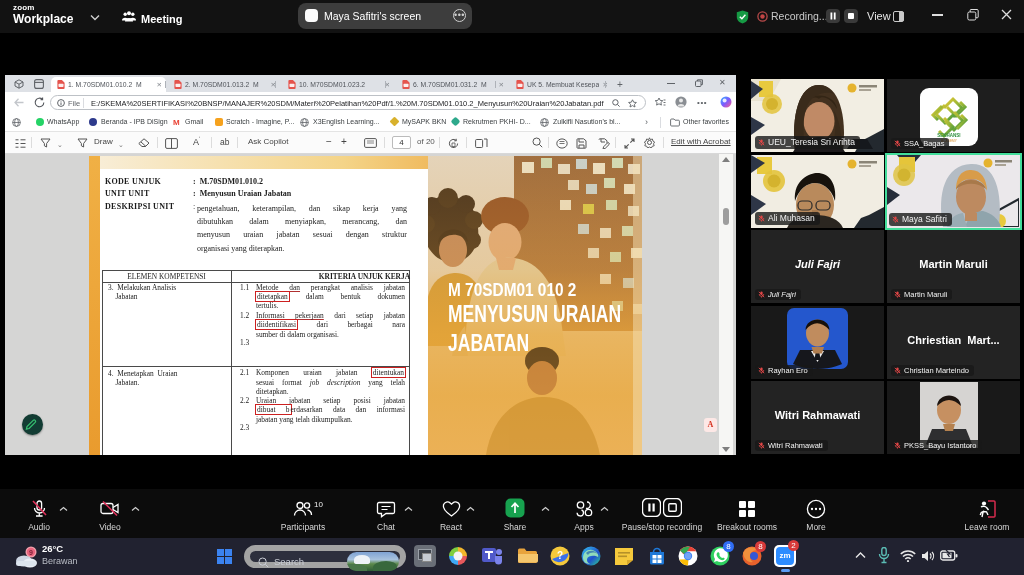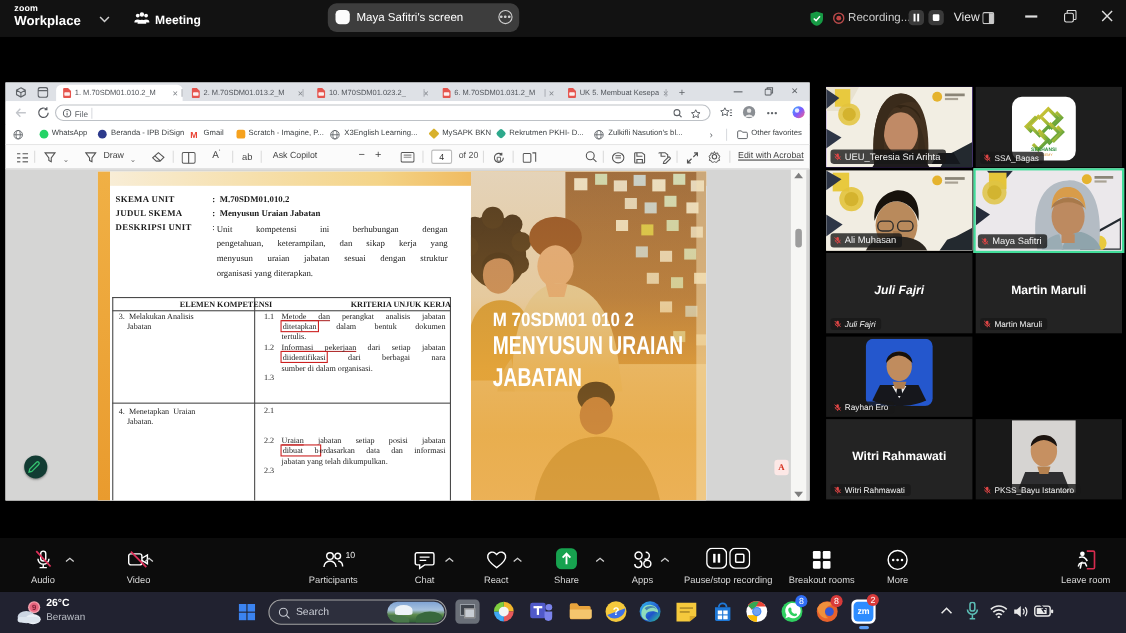--- a/index.html
+++ b/index.html
@@ -193,20 +193,21 @@
       <svg class="abs" style="left:29px;top:5px" width="11" height="11" viewBox="0 0 11 11" fill="none" stroke="#55585e" stroke-width="1.1">
           <path d="M9.8 5.5 a4.3 4.3 0 1 1 -1.3 -3.1 M8.6 0.6 V2.6 H6.6"></path>
         </svg>
       <div id="addrpill">
         <svg class="abs" style="left:6px;top:3.2px" width="8" height="8" viewBox="0 0 8 8" fill="none" stroke="#5f6368">
             <circle cx="4" cy="4" r="3.4"></circle>
             <path d="M4 3.4 V6 M4 2 V2.6"></path>
           </svg>
         <div class="abs" style="left:17px;top:3px;font-size:7.5px;color:#5f6368;">File</div>
         <div class="abs" style="left:32px;top:2px;width:1px;height:10px;background:#dadce0;"></div>
+        <div class="atx">E:/SKEMA%20SERTIFIKASI%20BNSP/MANAJER%20SDM/Materi%20Pelatihan%20Pdf/1.%20M.70SDM01.010.2_Menyusun%20Uraian%20Jabatan.pdf</div>
         <svg class="abs" style="right:25px;top:3.4px" width="8" height="8" viewBox="0 0 8 8" fill="none" stroke="#5f6368">
             <circle cx="3.4" cy="3.4" r="2.7"></circle>
             <path d="M5.5 5.5 L7.6 7.6"></path>
           </svg>
         <svg class="abs" style="right:8px;top:3px" width="9" height="9" viewBox="0 0 9 9" fill="none" stroke="#5f6368" stroke-width="0.9">
             <path d="M4.5 0.8 L5.7 3.2 L8.4 3.5 L6.4 5.3 L7 8 L4.5 6.6 L2 8 L2.6 5.3 L0.6 3.5 L3.3 3.2 Z"></path>
           </svg>
       </div>
       <svg class="abs" style="left:649px;top:5px" width="12" height="11" viewBox="0 0 12 11" fill="none" stroke="#5f6368" stroke-width="0.9">
           <path d="M5 1 L6.2 3.4 L8.8 3.7 L6.9 5.5 L7.4 8.1 L5 6.8 L2.6 8.1 L3.1 5.5 L1.2 3.7 L3.8 3.4 Z"></path>
@@ -337,54 +338,59 @@
           <path d="M5.5 0.8 L6.3 2.6 L8.4 2 L8.9 4 L10.6 5 L9.5 6.8 L10.2 8.8 L8.2 9.3 L7.4 11 L5.5 10 L3.6 11 L2.8 9.3 L0.8 8.8 L1.5 6.8 L0.4 5 L2.1 4 L2.6 2 L4.7 2.6 Z" stroke-width="0.9"></path>
         </svg>
       <div class="abs" style="left:658px;top:5px;width:1px;height:11px;background:#dcdcdc;"></div>
       <div class="pt" style="left:666px;text-decoration:underline;">Edit with Acrobat</div>
     </div>
     <div id="viewer">
       <div id="page">
         <div id="pageband"></div>
         <div id="pagehead"></div>
         <div id="doc">
-          <div class="abs" style="left:5px;top:8px;font-weight:700;font-size:8px;letter-spacing:.3px;">SKEMA UNIT</div>
+          <div class="abs" style="left:5px;top:8px;font-weight:700;font-size:8px;letter-spacing:.3px;">KODE UNJUK</div>
           <div class="abs" style="left:93px;top:8px;font-weight:700;font-size:8px;">:&nbsp; M.70SDM01.010.2</div>
-          <div class="abs" style="left:5px;top:20.6px;font-weight:700;font-size:8px;letter-spacing:.3px;">JUDUL SKEMA</div>
+          <div class="abs" style="left:5px;top:20.6px;font-weight:700;font-size:8px;letter-spacing:.3px;">UNIT UNIT</div>
           <div class="abs" style="left:93px;top:20.6px;font-weight:700;font-size:8px;">:&nbsp; Menyusun Uraian Jabatan</div>
           <div class="abs" style="left:5px;top:33.2px;font-weight:700;font-size:8px;letter-spacing:.3px;">DESKRIPSI UNIT</div>
           <div class="abs" style="left:93px;top:33.2px;font-size:8px;">:</div>
           <div class="abs" style="left:97px;top:33.2px;width:210px;font-size:8px;line-height:13.3px;">
-            <div class="jl">Unit kompetensi ini berhubungan dengan</div>
             <div class="jl">pengetahuan, keterampilan, dan sikap kerja yang</div>
+            <div class="jl">dibutuhkan dalam menyiapkan, merancang, dan</div>
             <div class="jl">menyusun uraian jabatan sesuai dengan struktur</div>
             <div>organisasi yang diterapkan.</div>
           </div>
           <div class="abs" style="left:2px;top:101px;width:308px;height:185px;border:1px solid #4a4a4a;border-bottom:none;"></div>
           <div class="abs" style="left:131px;top:101px;width:1px;height:185px;background:#4a4a4a;"></div>
           <div class="abs" style="left:2px;top:113.5px;width:308px;height:1px;background:#4a4a4a;"></div>
           <div class="abs" style="left:2px;top:197.5px;width:308px;height:1px;background:#4a4a4a;"></div>
-          <div class="abs" style="left:2px;top:102px;width:129px;text-align:center;font-weight:700;font-size:7.4px;line-height:11px;margin-left:39px;">ELEMEN KOMPETENSI</div>
+          <div class="abs" style="left:2px;top:102px;width:129px;text-align:center;font-weight:400;font-size:7.4px;line-height:11px;">ELEMEN KOMPETENSI</div>
           <div class="abs" style="left:131px;top:102px;width:179px;text-align:right;font-weight:700;font-size:7.4px;line-height:11px;">KRITERIA UNJUK KERJA</div>
           <div class="abs tcell" style="left:8px;top:114.5px;width:118px;">3.&nbsp; Melakukan Analisis<br>&nbsp;&nbsp;&nbsp;&nbsp;Jabatan</div>
           <div class="abs tcell" style="left:140px;top:114.2px;">1.1</div>
           <div class="abs tcell" style="left:156px;top:114.2px;width:149px;">
             <div class="jl"><u class="ru">Metode dan</u> perangkat analisis jabatan</div>
             <div class="jl"><span class="rb">ditetapkan</span> dalam bentuk dokumen</div>
             <div>tertulis.</div>
           </div>
           <div class="abs tcell" style="left:140px;top:142.7px;">1.2</div>
           <div class="abs tcell" style="left:156px;top:142.7px;width:149px;">
             <div class="jl"><u class="ru">Informasi pekerjaan</u> dari setiap jabatan</div>
             <div class="jl"><span class="rb">diidentifikasi</span> dari berbagai nara</div>
             <div>sumber di dalam organisasi.</div>
           </div>
           <div class="abs tcell" style="left:140px;top:169.5px;">1.3</div>
           <div class="abs tcell" style="left:8px;top:200px;width:118px;">4.&nbsp; Menetapkan&nbsp; Uraian<br>&nbsp;&nbsp;&nbsp;&nbsp;Jabatan.</div>
           <div class="abs tcell" style="left:140px;top:199.9px;">2.1</div>
+          <div class="abs tcell" style="left:156px;top:199.9px;width:149px;">
+            <div class="jl">Komponen uraian jabatan <span class="rb">ditentukan</span></div>
+            <div class="jl">sesuai format <i>job description</i> yang telah</div>
+            <div>ditetapkan.</div>
+          </div>
           <div class="abs tcell" style="left:140px;top:227.7px;">2.2</div>
           <div class="abs tcell" style="left:156px;top:227.7px;width:149px;">
             <div class="jl"><u class="ru">Uraian</u> jabatan setiap posisi jabatan</div>
             <div class="jl"><span class="rb">dibuat b</span>erdasarkan data dan informasi</div>
             <div>jabatan yang telah dikumpulkan.</div>
           </div>
           <div class="abs tcell" style="left:140px;top:254px;">2.3</div>
         </div>
         <div id="photo">
           <svg width="214" height="299" viewBox="0 0 214 299">
@@ -633,20 +639,28 @@
         <path d="M24.5 39 h12.5 l-2 6.5 h-8.5 z" fill="#b07e50"></path>
         </g>
       </svg>
       <div class="nlabel"><svg class="mic" viewBox="0 0 7 7">
             <rect x="2.4" y="0.5" width="2.2" height="3.6" rx="1.1" fill="#e14646"></rect>
             <path d="M1.2 3 a2.3 2.3 0 0 0 4.6 0 M3.5 5.3 V6.6" stroke="#e14646" stroke-width="0.8" fill="none"></path>
             <path d="M0.8 0.8 L6.2 6.2" stroke="#e14646" stroke-width="0.9"></path>
           </svg>Rayhan Ero</div>
     </div>
 
+    <div class="tile" style="left:887px;top:305.5px;">
+      <div class="bigname">Chriestian&nbsp; Mart...</div>
+      <div class="nlabel"><svg class="mic" viewBox="0 0 7 7">
+            <rect x="2.4" y="0.5" width="2.2" height="3.6" rx="1.1" fill="#e14646"></rect>
+            <path d="M1.2 3 a2.3 2.3 0 0 0 4.6 0 M3.5 5.3 V6.6" stroke="#e14646" stroke-width="0.8" fill="none"></path>
+            <path d="M0.8 0.8 L6.2 6.2" stroke="#e14646" stroke-width="0.9"></path>
+          </svg>Christian Marteindo</div>
+    </div>
 
     <div class="tile" style="left:751px;top:381px;">
       <div class="bigname">Witri Rahmawati</div>
       <div class="nlabel"><svg class="mic" viewBox="0 0 7 7">
             <rect x="2.4" y="0.5" width="2.2" height="3.6" rx="1.1" fill="#e14646"></rect>
             <path d="M1.2 3 a2.3 2.3 0 0 0 4.6 0 M3.5 5.3 V6.6" stroke="#e14646" stroke-width="0.8" fill="none"></path>
             <path d="M0.8 0.8 L6.2 6.2" stroke="#e14646" stroke-width="0.9"></path>
           </svg>Witri Rahmawati</div>
     </div>
 
@@ -667,21 +681,21 @@
   </div>
   <div id="ztool">
     <div class="zt" style="left:24px;width:30px;"><svg width="20" height="20" viewBox="0 0 20 20" style="margin-top:10px">
           <rect x="8" y="2" width="4.6" height="9" rx="2.3" fill="none" stroke="#fff" stroke-width="1.3"></rect>
           <path d="M5.5 9 a5 5 0 0 0 10 0 M10.3 14 V17 M7 17 H13.6" stroke="#fff" stroke-width="1.3" fill="none"></path>
           <path d="M4 2 L17 16" stroke="#e0305a" stroke-width="1.6"></path>
         </svg><div class="lbl">Audio</div></div>
     <svg class="abs" style="left:59px;top:17px" width="9" height="6" viewBox="0 0 9 6">
         <path d="M1 4.5 L4.5 1.5 L8 4.5" stroke="#cfcfcf" stroke-width="1.2" fill="none"></path>
       </svg>
-    <div class="zt" style="left:111px;width:30px;"><svg width="22" height="20" viewBox="0 0 22 20" style="margin-top:10px">
+    <div class="zt" style="left:95px;width:30px;"><svg width="22" height="20" viewBox="0 0 22 20" style="margin-top:10px">
           <rect x="2" y="4.5" width="12" height="10" rx="2" fill="none" stroke="#fff" stroke-width="1.3"></rect>
           <path d="M14 8.5 L19 5.5 V13.5 L14 10.5" fill="none" stroke="#fff" stroke-width="1.3"></path>
           <path d="M4 2.5 L18 16.5" stroke="#e0305a" stroke-width="1.6"></path>
         </svg><div class="lbl">Video</div></div>
     <svg class="abs" style="left:131px;top:17px" width="9" height="6" viewBox="0 0 9 6">
         <path d="M1 4.5 L4.5 1.5 L8 4.5" stroke="#cfcfcf" stroke-width="1.2" fill="none"></path>
       </svg>
     <div class="zt" style="left:283px;width:40px;"><svg width="20" height="20" viewBox="0 0 20 20" style="margin-top:10px" fill="none" stroke="#fff" stroke-width="1.3">
           <circle cx="7" cy="6.5" r="3"></circle>
           <path d="M1.5 16.5 a5.5 5.5 0 0 1 11 0"></path>
@@ -757,21 +771,21 @@
       <rect x="3" y="17" width="20" height="5" rx="2.5" fill="#dde5ee"></rect>
     </svg>
     <div class="abs" style="left:42px;top:5px;color:#fff;font-size:9.5px;font-weight:700;">26°C</div>
     <div class="abs" style="left:42px;top:18px;color:#b8bcc4;font-size:9px;">Berawan</div>
     <svg class="abs" style="left:217px;top:11px" width="15" height="15" viewBox="0 0 15 15">
         <rect x="0" y="0" width="7" height="7" fill="#3b83f0"></rect>
         <rect x="8" y="0" width="7" height="7" fill="#3b83f0"></rect>
         <rect x="0" y="8" width="7" height="7" fill="#3b83f0"></rect>
         <rect x="8" y="8" width="7" height="7" fill="#3b83f0"></rect>
       </svg>
-    <div class="abs" style="left:244px;top:7px;width:162px;height:23px;background:#2d2f3d;border:1px solid #a3a3a3;border-radius:12px;">
+    <div class="abs" style="left:244px;top:7px;width:162px;height:23px;background:#2d2f3d;border:6px solid #a3a3a3;border-radius:12px;">
       <svg class="abs" style="left:8px;top:6px" width="11" height="11" viewBox="0 0 11 11" fill="none" stroke="#c9ccd4">
           <circle cx="4.6" cy="4.6" r="3.6"></circle>
           <path d="M7.4 7.4 L10.2 10.2"></path>
         </svg>
       <div class="abs" style="left:24px;top:5px;color:#c9ccd4;font-size:9.5px;">Search</div>
       <div class="abs" style="right:1px;top:1px;width:52px;height:19px;border-radius:10px;overflow:hidden;background:linear-gradient(180deg,#7fa3d4 0%,#a8c2de 40%,#5d8a4c 62%,#2e5d36 100%);">
         <div class="abs" style="left:7px;top:3px;width:16px;height:9px;background:#eef3f8;border-radius:50% 50% 20% 20%;"></div>
         <div class="abs" style="left:26px;top:9px;width:24px;height:12px;background:#38683c;border-radius:60% 50% 0 0;"></div>
         <div class="abs" style="left:0px;top:12px;width:20px;height:8px;background:#49774a;border-radius:0 60% 0 0;"></div>
       </div>

